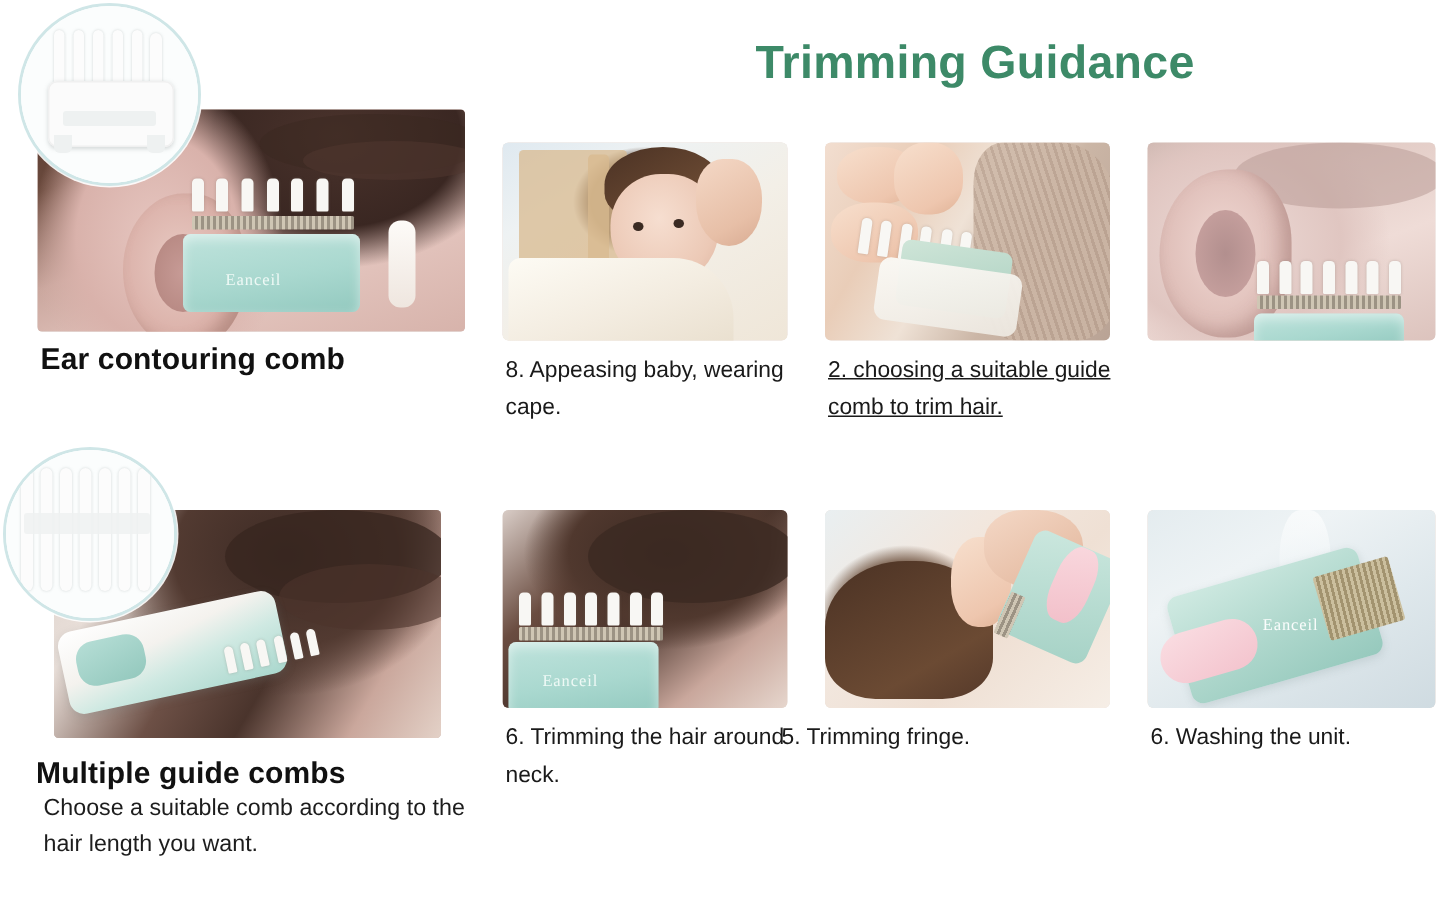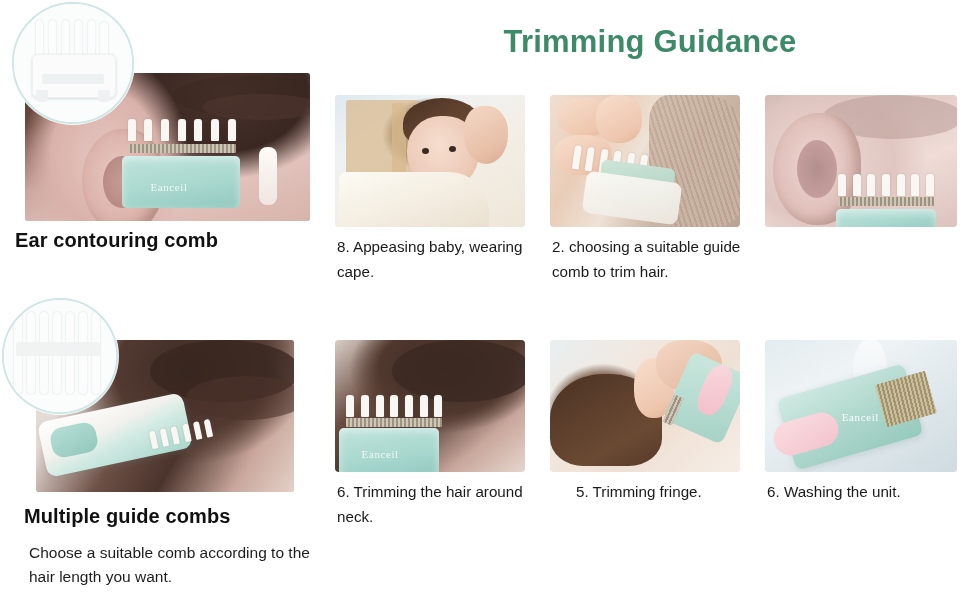--- a/index.html
+++ b/index.html
@@ -177,21 +177,21 @@
         <div class="tooth" style="left:43px;top:0;width:7px;height:44px;"></div>
         <div class="tooth" style="left:56px;top:0;width:7px;height:44px;"></div>
         <div class="tooth" style="left:68px;top:2px;width:8px;height:42px;"></div>
         <div class="base" style="left:0;top:34px;width:84px;height:44px;border-radius:6px;"></div>
         <div class="slot" style="left:10px;top:54px;width:62px;height:10px;"></div>
         <div class="slot" style="left:4px;top:70px;width:12px;height:12px;border-radius:0 0 4px 4px;"></div>
         <div class="slot" style="left:66px;top:70px;width:12px;height:12px;border-radius:0 0 4px 4px;"></div>
       </div>
     </div>
 
-    <div class="cap-strong" style="left:15px;top:229px;">Ear contouring comb</div>
+    <div class="cap-strong" style="left:27px;top:229px;">Ear contouring comb</div>
   </div>
 
   <div class="left-block">
 
     <div class="hero-photo" style="left:36px;top:340px;width:258px;height:152px;">
       <div class="ph p-hero2"></div>
       <div class="sc hair-streak" style="left:44%;top:0;width:150px;height:62px;background:#37251f;opacity:.75;"></div>
       <div class="sc hair-streak" style="left:58%;top:24%;width:120px;height:44px;background:#4c342b;opacity:.6;"></div>
 
       <div class="sc" style="left:2%;top:44%;width:148px;height:56px;transform:rotate(-12deg);
@@ -217,21 +217,21 @@
         <div class="tooth" style="left:28px;top:0;width:8px;height:82px;border-radius:4px;"></div>
         <div class="tooth" style="left:41px;top:0;width:8px;height:82px;border-radius:4px;"></div>
         <div class="tooth" style="left:54px;top:0;width:8px;height:82px;border-radius:4px;"></div>
         <div class="tooth" style="left:67px;top:0;width:8px;height:82px;border-radius:4px;"></div>
         <div class="tooth" style="left:80px;top:0;width:8px;height:82px;border-radius:4px;"></div>
         <div class="slot" style="left:4px;top:30px;width:84px;height:14px;opacity:.85;"></div>
       </div>
     </div>
 
     <div class="cap-strong" style="left:24px;top:505px;">Multiple guide combs</div>
-    <div class="cap-sub" style="left:29px;top:541px;">Choose a suitable comb according to the hair length you want.</div>
+    <div class="cap-sub" style="left:29px;top:527px;">Choose a suitable comb according to the hair length you want.</div>
   </div>
 
   <div class="cell-photo" style="left:335px;top:95px;width:190px;height:132px;">
     <div class="ph p-t1"></div>
     <div class="sc chair" style="left:6%;top:4%;width:72px;height:96px;"></div>
     <div class="sc chair" style="left:30%;top:6%;width:14px;height:86px;"></div>
     <div class="sc babyhair" style="left:36%;top:2%;width:78px;height:50px;"></div>
     <div class="sc babyface" style="left:38%;top:16%;width:72px;height:74px;"></div>
     <div class="sc eye" style="left:46%;top:40%;"></div>
     <div class="sc eye" style="left:60%;top:39%;"></div>
@@ -252,21 +252,21 @@
       <i style="width:7px;height:24px;"></i>
         <i style="width:7px;height:24px;"></i>
       <i style="width:7px;height:24px;"></i>
         <i style="width:7px;height:24px;"></i>
     </div>
     <div class="sc" style="left:26%;top:52%;width:74px;height:44px;transform:rotate(8deg);
          background:linear-gradient(160deg,#cfe5d8,#a9cfbf);border-radius:6px;"></div>
     <div class="sc" style="left:18%;top:62%;width:96px;height:42px;transform:rotate(8deg);
          background:linear-gradient(160deg,#fbfaf6,#ece7df);border-radius:8px;opacity:.95;"></div>
   </div>
-  <div class="cell-cap" style="left:552px;top:235px;width:195px;">2. choosing a suitable guide comb to trim hair.</div>
+  <div class="cell-cap" style="left:552px;top:235px;width:195px;text-decoration:underline;">2. choosing a suitable guide comb to trim hair.</div>
 
   <div class="cell-photo" style="left:765px;top:95px;width:192px;height:132px;">
     <div class="ph p-t3"></div>
     <div class="sc hair-streak" style="left:30%;top:0;width:140px;height:44px;background:#b99d97;opacity:.55;"></div>
     <div class="ear3"></div>
     <div class="sc comb-teeth" style="left:38%;top:60%;width:96px;height:22px;">
       <i style="width:8px;height:22px;"></i>
         <i style="width:8px;height:22px;"></i>
       <i style="width:8px;height:22px;"></i>
         <i style="width:8px;height:22px;"></i>
@@ -300,21 +300,21 @@
     <div class="ph p-t5"></div>
     <div class="sc babyhair" style="left:0;top:26%;width:112px;height:92px;border-radius:48% 46% 30% 30%;"></div>
     <div class="sc finger" style="left:44%;top:14%;width:40px;height:60px;"></div>
     <div class="sc hand" style="left:56%;top:0;width:66px;height:52px;"></div>
     <div class="sc" style="left:66%;top:16%;width:64px;height:74px;transform:rotate(24deg);
          background:linear-gradient(160deg,#cbe7de,#a6d2c6);border-radius:8px;"></div>
     <div class="sc" style="left:80%;top:18%;width:26px;height:52px;transform:rotate(24deg);
          background:linear-gradient(160deg,#f9d8de,#f2bfc9);border-radius:40%;"></div>
     <div class="sc blade" style="left:62%;top:42%;width:10px;height:30px;transform:rotate(24deg);"></div>
   </div>
-  <div class="cell-cap" style="left:576px;top:480px;width:190px;">5. Trimming fringe.</div>
+  <div class="cell-cap" style="left:521px;top:480px;width:190px;">5. Trimming fringe.</div>
 
   <div class="cell-photo" style="left:765px;top:340px;width:192px;height:132px;">
     <div class="ph p-t6"></div>
     <div class="sc water" style="left:46%;top:0;width:34px;height:78px;"></div>
     <div class="sc" style="left:10%;top:30%;width:132px;height:74px;transform:rotate(-16deg);
          background:linear-gradient(165deg,#d0eae2 0%,#aed7cc 55%,#96c9bd 100%);
          border-radius:8px;box-shadow:0 2px 6px rgba(120,140,140,.22);"></div>
     <div class="sc" style="left:4%;top:58%;width:66px;height:34px;transform:rotate(-16deg);
          background:linear-gradient(160deg,#fadde2,#f3c3cd);border-radius:30px;"></div>
     <div class="sc" style="left:60%;top:28%;width:52px;height:44px;transform:rotate(-16deg);

